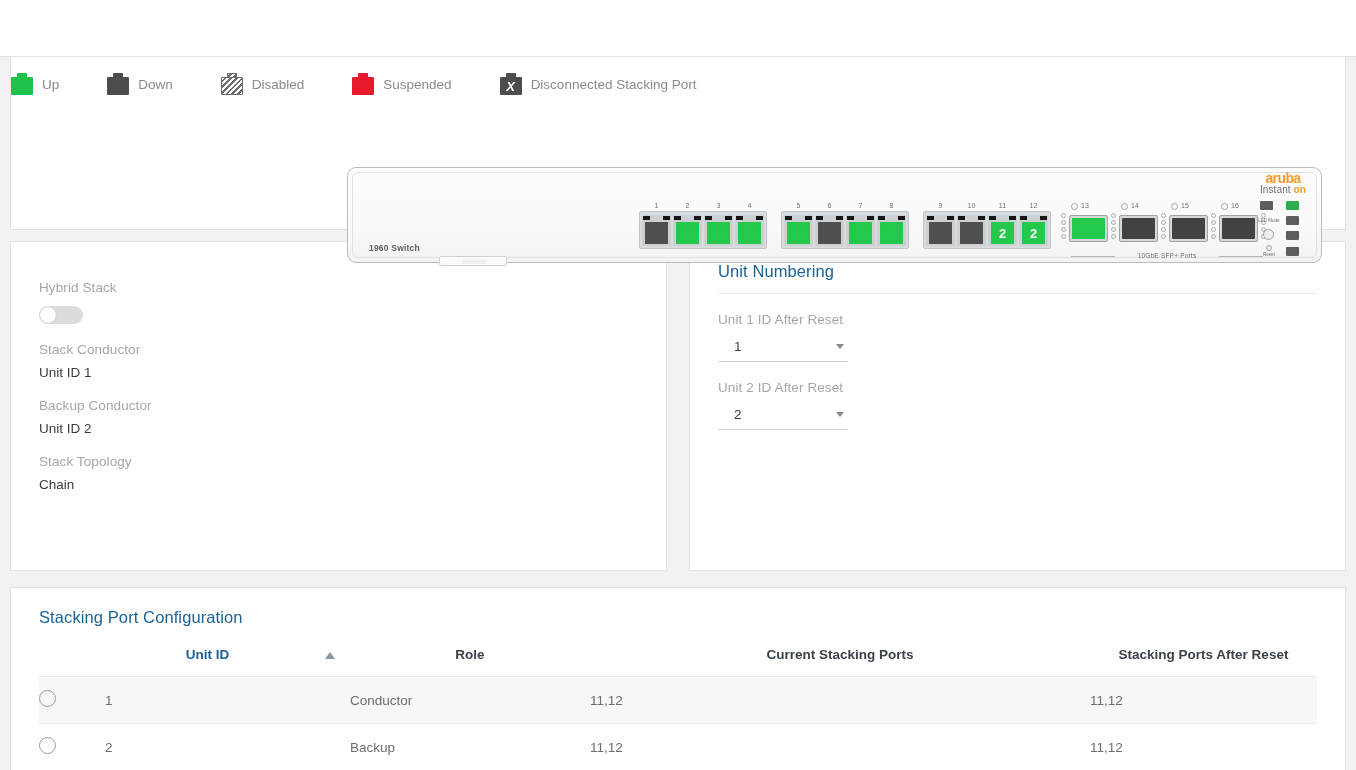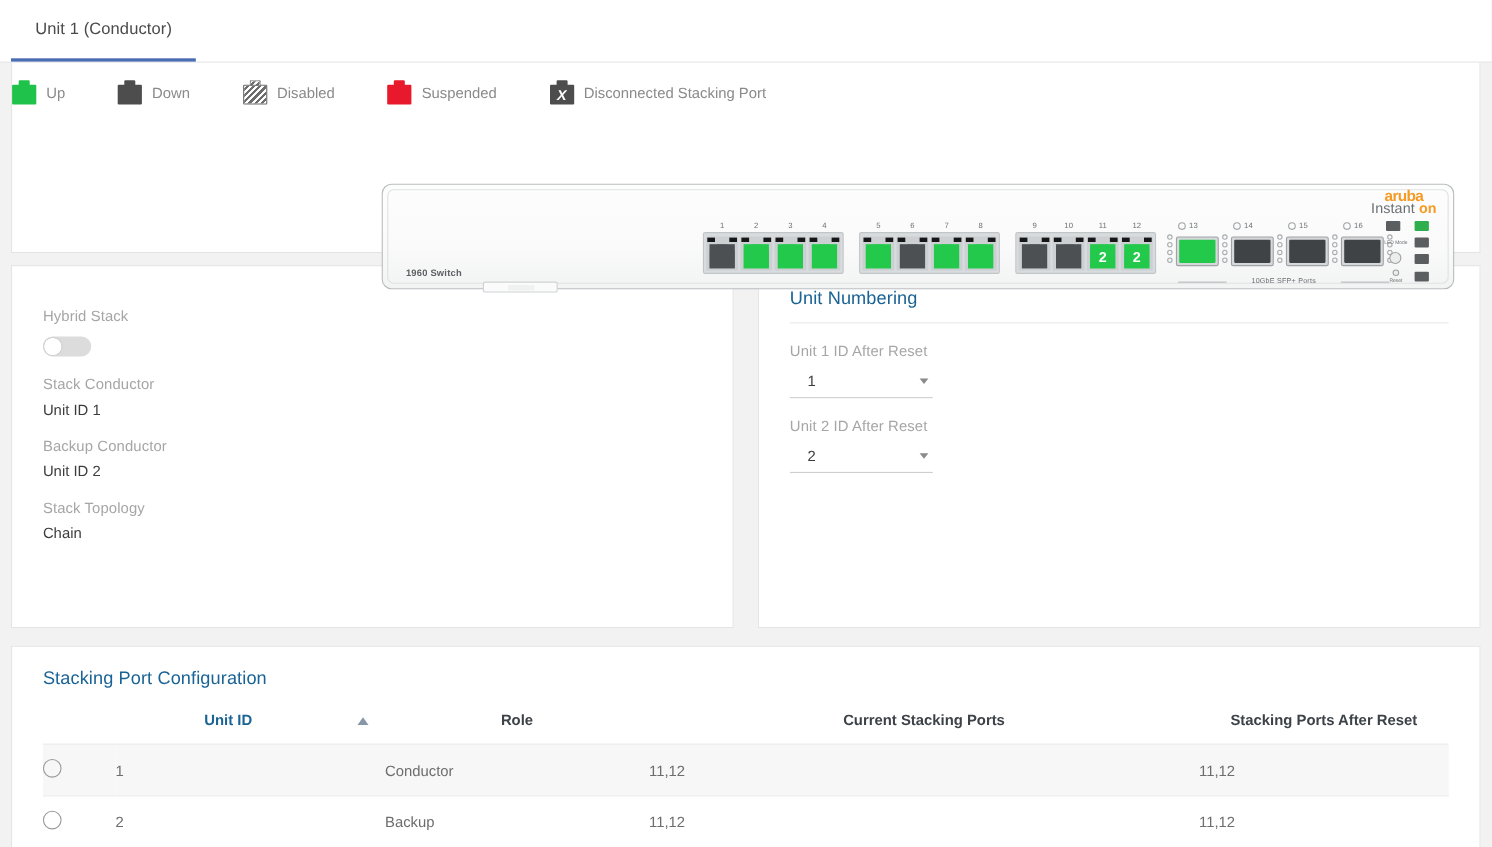--- a/index.html
+++ b/index.html
@@ -152,21 +152,21 @@
     text-align: center;
   }
   .brand-main {
     font-size: 14px;
     color: #f59a23;
     font-weight: bold;
     letter-spacing: -0.6px;
     line-height: 14px;
   }
   .brand-sub {
-    font-size: 13px;
+    font-size: 10px;
     color: #6c7073;
     line-height: 10px;
     letter-spacing: .1px;
   }
   .brand-sub b { color: #f59a23; }
 
   
   .port-group {
     position: absolute;
     top: 44px;
@@ -424,23 +424,20 @@
     border-left: 5px solid transparent;
     border-right: 5px solid transparent;
     border-bottom: 7px solid #8897a8;
     display: inline-block;
   }
 </style>
 </head>
 <body>
 
 <div class="tabbar">
-  <div class="tab active">
-    <span>Unit 1 (Conductor)</span>
-  </div>
 </div>
 
 <div class="panel-card">
 
   <div class="legend">
     <div class="legend-item">
       <span class="lg-icon lg-up">
         <i class="tab-top"></i>
           <i class="body"></i>
       </span>

